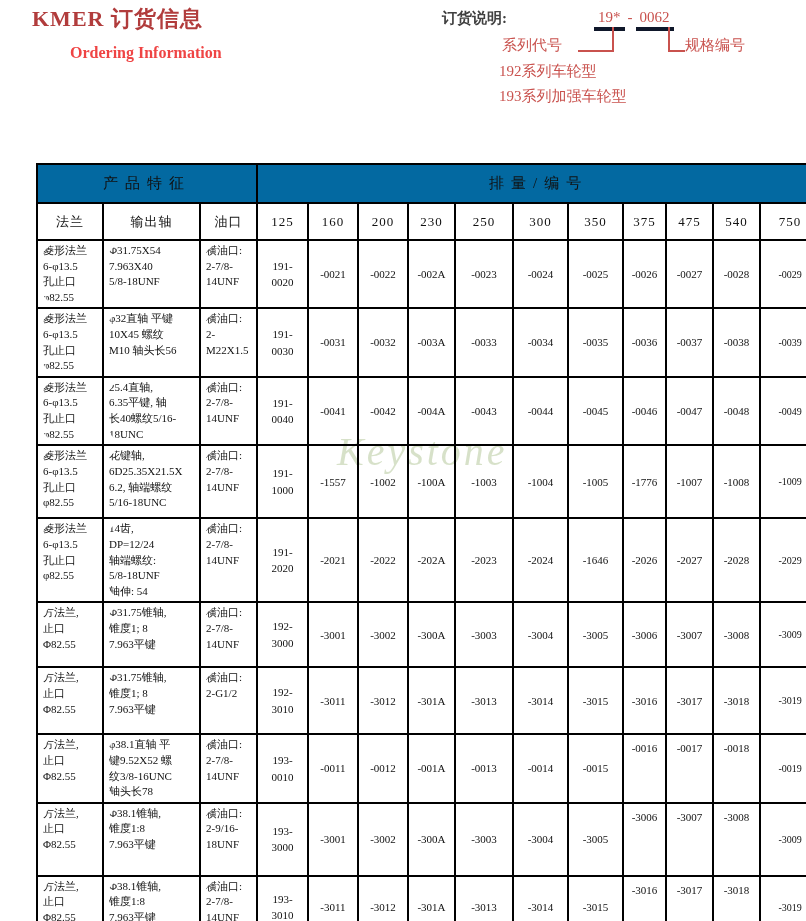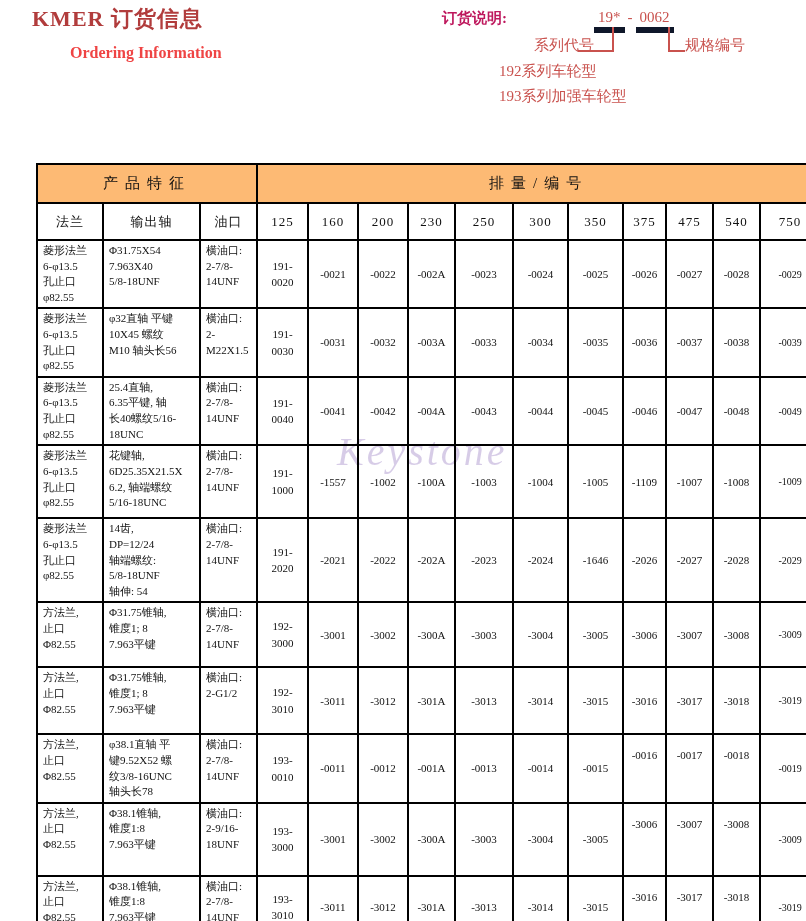--- a/index.html
+++ b/index.html
@@ -5,43 +5,43 @@
   html,body{margin:0;padding:0;}
   body{
     width:806px;height:921px;background:#ffffff;
     font-family:"Liberation Serif","DejaVu Serif",serif;
     color:#111;position:relative;overflow:hidden;
   }
   .page{position:absolute;inset:0;margin-left:22px;}
   
   .title{position:absolute;left:10px;top:4px;font-size:22px;font-weight:bold;color:#b13c3c;letter-spacing:1px;}
   .subtitle{position:absolute;left:48px;top:44px;font-size:16px;font-weight:bold;color:#ef4444;}
-  .ord-label{position:absolute;left:420px;top:9px;font-size:15px;font-weight:bold;color:#be185d;text-align:right;}
+  .ord-label{position:absolute;left:420px;top:9px;font-size:15px;font-weight:bold;color:#404040;text-align:right;}
   .ord-code{position:absolute;left:572px;top:9px;font-size:15px;color:#c9524e;}
-  .ord-code .u{border-bottom:6px solid #0f172a;padding:0 4px 1px 4px;display:inline-block;}
+  .ord-code .u{border-bottom:4px solid #0f172a;padding:0 4px 1px 4px;display:inline-block;}
   .ord-code .sep{display:inline-block;margin:0 3px;}
   .lbl{position:absolute;font-size:15px;color:#c9524e;}
-  .series-label{left:512px;top:36px;}
+  .series-label{left:480px;top:36px;}
   .spec-label{left:663px;top:36px;}
   .elbow{position:absolute;}
   .elbow-left{left:556px;top:27px;width:34px;height:23px;border-right:2px solid #c9524e;border-bottom:2px solid #c9524e;}
   .elbow-right{left:646px;top:27px;width:15px;height:23px;border-left:2px solid #c9524e;border-bottom:2px solid #c9524e;}
   .series-list{position:absolute;left:477px;top:59px;font-size:15px;color:#c9524e;line-height:25px;}
   
-  .watermark{position:absolute;left:315px;top:428px;font-size:40px;letter-spacing:3px;color:#4c1d95;opacity:.22;font-style:italic;}
+  .watermark{position:absolute;left:315px;top:428px;font-size:40px;letter-spacing:3px;color:#4d7c0f;opacity:.22;font-style:italic;}
   
   .tbl-wrap{position:absolute;left:14px;top:163px;}
   table{border-collapse:collapse;table-layout:fixed;width:783px;}
   th,td{border:2px solid #000;padding:0;overflow:hidden;}
-  th.band{background:#fdba74;font-size:15px;font-weight:normal;letter-spacing:7px;height:37px;}
+  th.band{background:#0369a1;font-size:15px;font-weight:normal;letter-spacing:7px;height:37px;}
   th.colhead{font-size:13px;font-weight:normal;height:35px;letter-spacing:1px;text-align:center;}
-  td.feat{font-size:11px;vertical-align:top;text-align:left;padding:2px 2px 2px 5px;white-space:pre-line;line-height:1.42;}
+  td.feat{font-size:11px;vertical-align:top;text-align:left;padding:2px 2px 2px 5px;white-space:pre-line;line-height:1.42;border-radius:26px;}
   td.code{font-size:11px;text-align:center;vertical-align:middle;white-space:pre-line;line-height:1.5;}
   td.code.lg{font-size:10px;text-align:center;}
-  td.code.top{vertical-align:top;padding-top:12px;border-radius:10px;}
+  td.code.top{vertical-align:top;padding-top:5px;border-radius:10px;}
 </style>
 </head>
 <body>
 
 <div class="page">
 
   <div class="title">KMER 订货信息</div>
   <div class="subtitle">Ordering Information</div>
 
   <div class="ord-label">订货说明:</div>
@@ -186,21 +186,21 @@
 2-7/8-
 14UNF</td>
         <td class="code">191-
 1000</td>
         <td class="code">-1557</td>
         <td class="code">-1002</td>
         <td class="code">-100A</td>
         <td class="code">-1003</td>
         <td class="code">-1004</td>
         <td class="code">-1005</td>
-        <td class="code">-1109</td>
+        <td class="code">-1776</td>
         <td class="code">-1007</td>
         <td class="code">-1008</td>
         <td class="code lg">-1009</td>
       </tr>
       <tr style="height:70px">
         <td class="feat">菱形法兰
 6-φ13.5
 孔止口
 φ82.55</td>
         <td class="feat">14齿,

